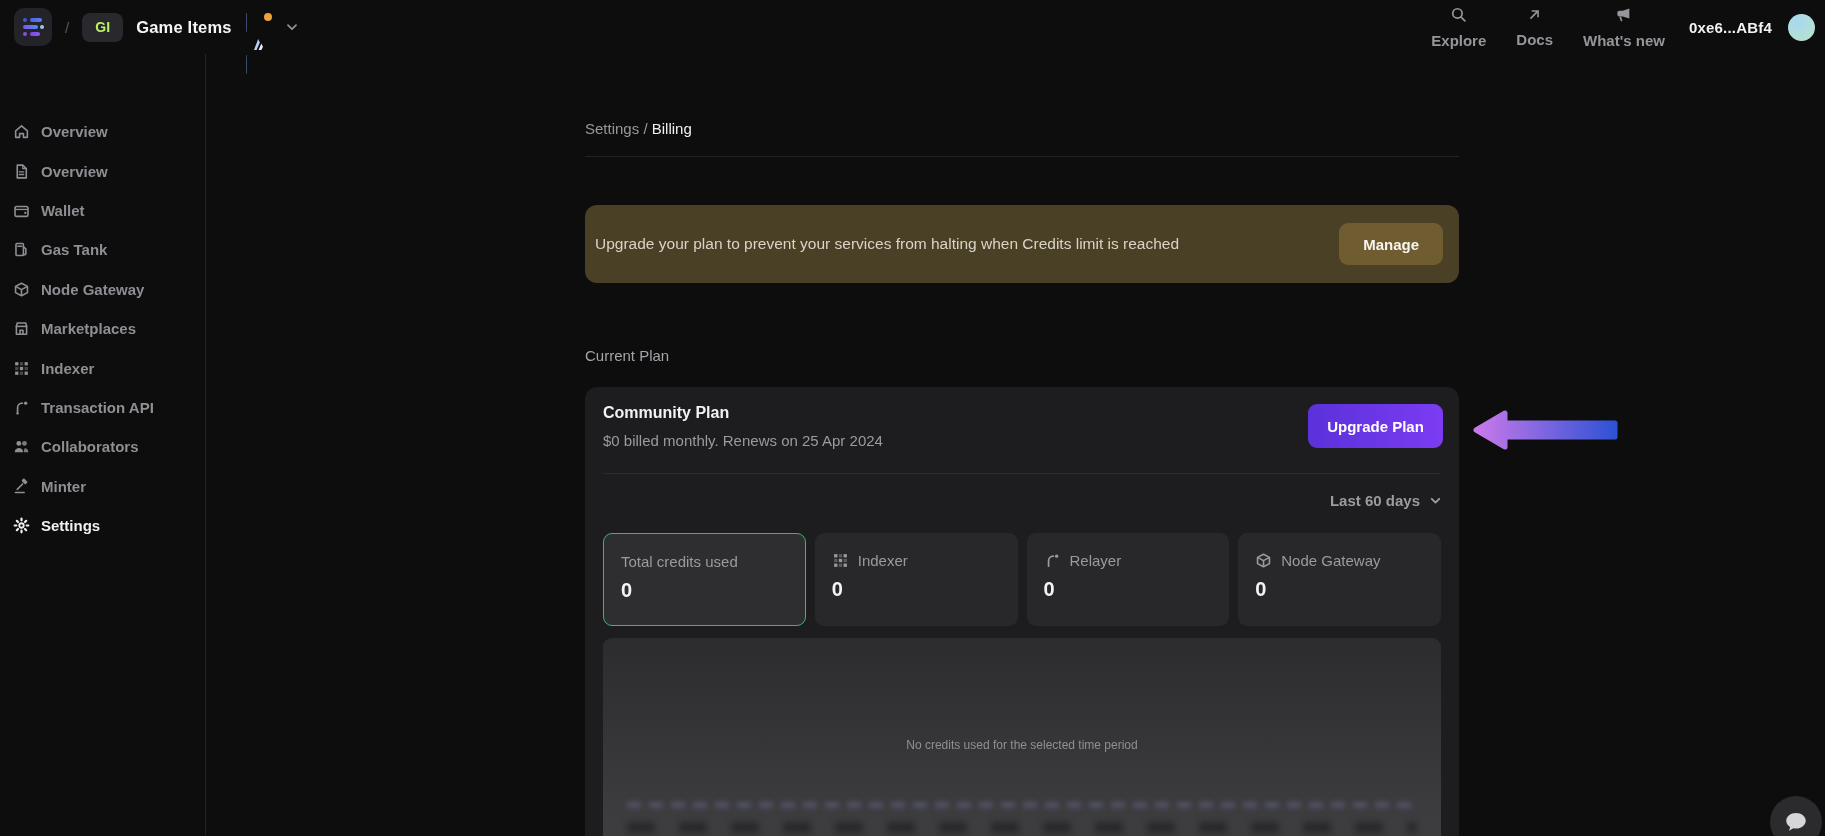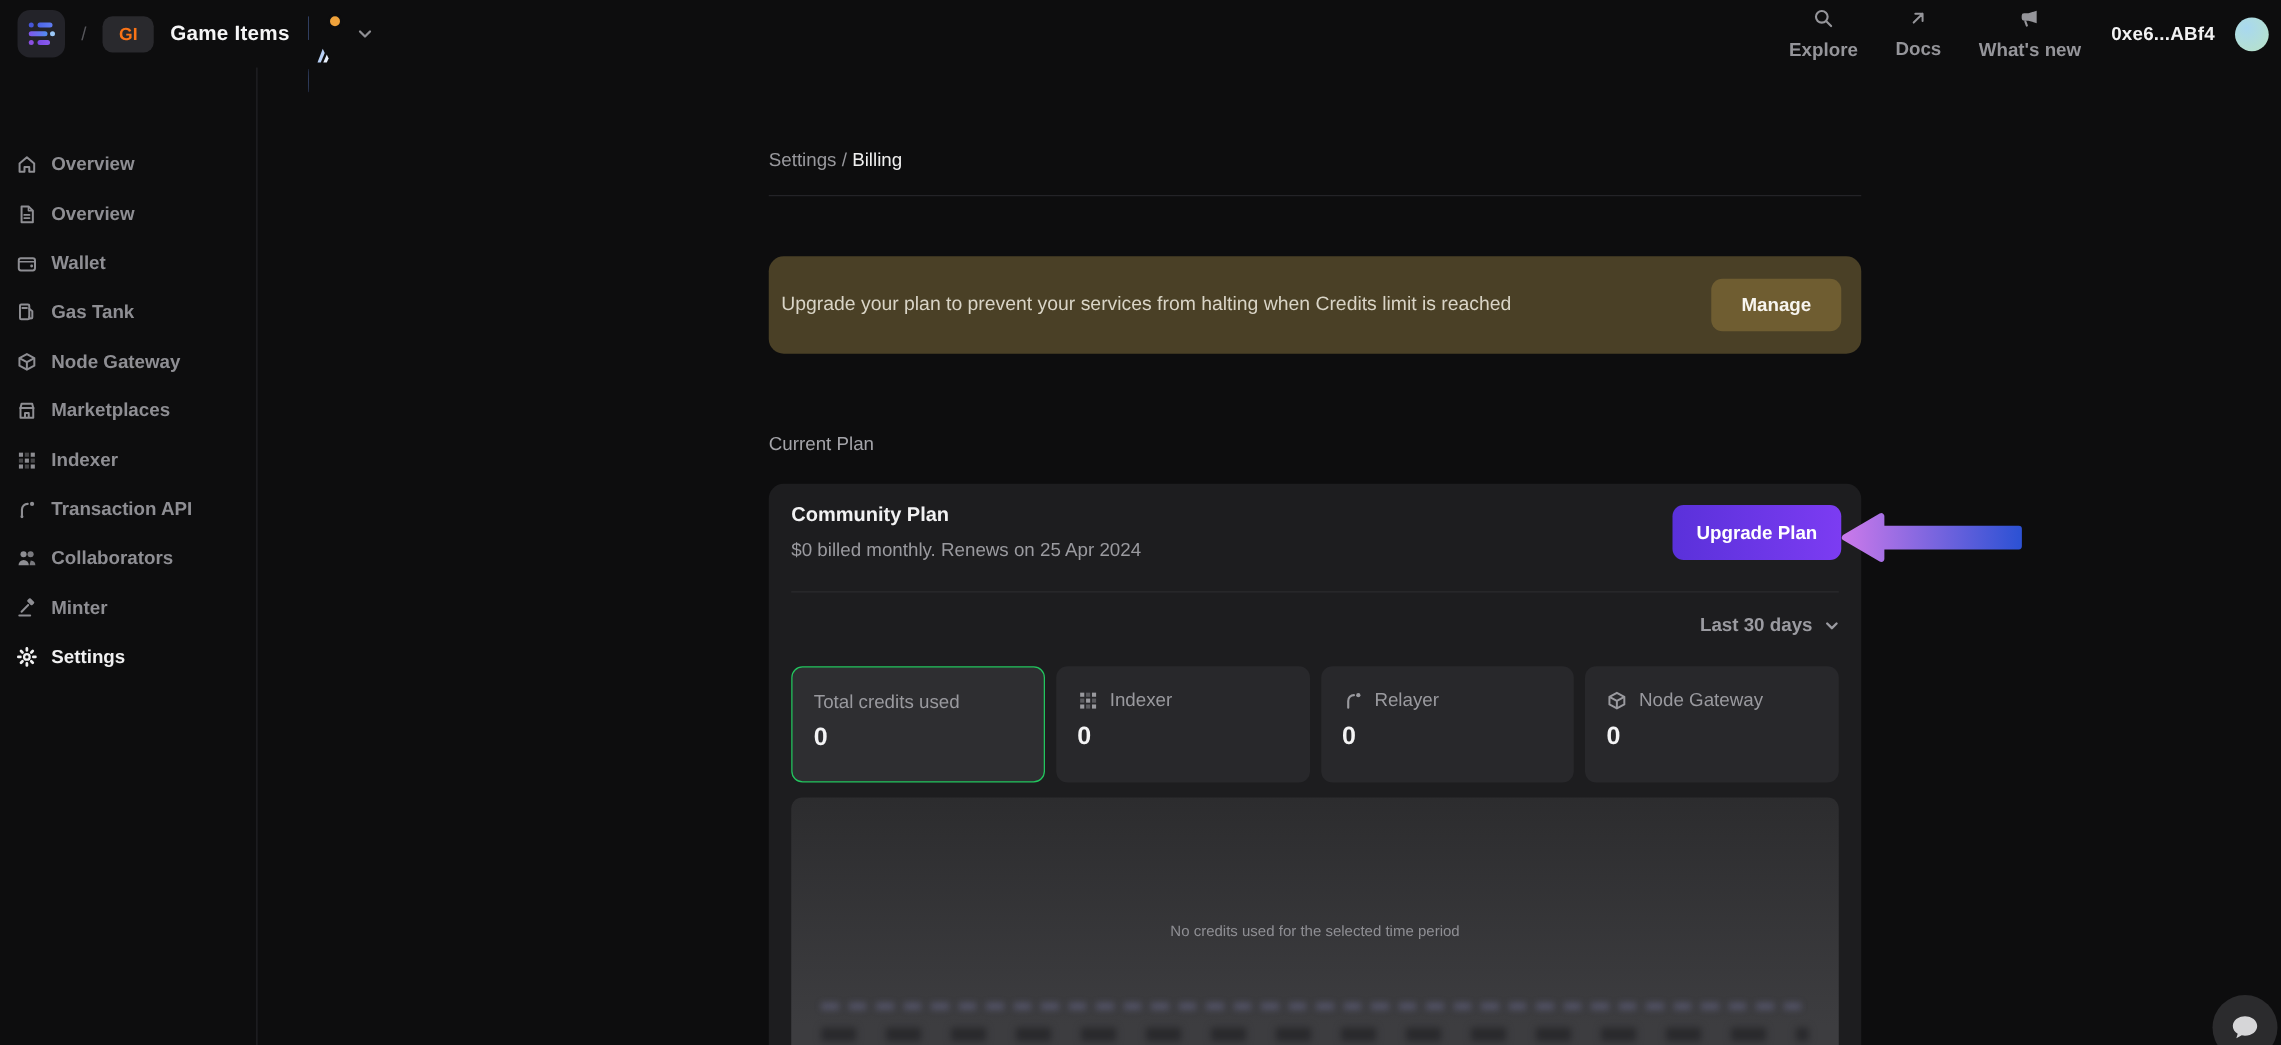--- a/index.html
+++ b/index.html
@@ -14,39 +14,39 @@
   .topbar{position:absolute;top:0;left:0;right:0;height:54px;display:flex;align-items:center;padding:0 10px 0 14px;box-sizing:border-box;}
   .logo-tile{width:38px;height:38px;border-radius:10px;background:#232329;position:relative;flex:0 0 auto;cursor:pointer;}
   .logo-tile .b{position:absolute;border-radius:3px;height:4px;}
   .lb1d{left:9px;top:10px;width:4px;background:#4656d8;}
   .lb1{left:16px;top:10px;width:12px;background:linear-gradient(90deg,#4c63e8,#5f7df2);}
   .lb2{left:9px;top:17px;width:15px;background:linear-gradient(90deg,#8055ec,#4f8df0);}
   .lb2d{left:26px;top:17px;width:4px;background:#9cc8f8;}
   .lb3d{left:9px;top:24px;width:4px;background:#8a4fe0;}
   .lb3{left:16px;top:24px;width:10px;background:linear-gradient(90deg,#7a4ae4,#8a5cf0);}
   .path-sep{color:#57575c;font-size:15px;margin:0 13px 0 13px;}
-  .proj-badge{min-width:31px;height:29px;padding:0 5px;border-radius:8px;background:#29292d;color:#f97316;font-size:14px;font-weight:600;display:flex;align-items:center;justify-content:center;}
+  .proj-badge{min-width:31px;height:29px;padding:0 5px;border-radius:8px;background:#29292d;color:#bef264;font-size:14px;font-weight:600;display:flex;align-items:center;justify-content:center;}
   .proj-name{color:#f5f5f6;font-weight:700;font-size:16.5px;margin-left:13px;letter-spacing:.2px;}
   .net-badge{position:relative;margin-left:14px;width:26px;height:26px;}
   .net-badge .circ{width:26px;height:26px;border-radius:50%;background:#202c49;border:1px solid #3d4d73;box-sizing:border-box;overflow:hidden;position:relative;}
   .net-dot{position:absolute;right:-2px;top:-3px;width:8px;height:8px;border-radius:50%;border:2px solid #0d0d0e;}
   .proj-caret{margin-left:12px;color:#8f8f94;cursor:pointer;}
   .topbar-right{margin-left:auto;display:flex;align-items:center;}
   .tb-link{display:flex;align-items:center;gap:9px;color:#95959a;font-size:15px;font-weight:600;cursor:pointer;margin-left:30px;flex-direction:column;}
   .tb-addr{color:#f2f2f3;font-size:15px;font-weight:700;margin-left:24px;cursor:pointer;letter-spacing:.2px;}
   .avatar{width:27px;height:27px;border-radius:50%;margin-left:16px;cursor:pointer;
     background:radial-gradient(circle at 35% 30%, var(--avatar-start,#a8d8f0), var(--avatar-end,#b9e3c6));}
   
   .sidebar{position:absolute;top:54px;left:0;width:206px;bottom:0;border-right:1px solid #222226;box-sizing:border-box;}
   .side-list{position:absolute;top:58px;left:0;right:0;list-style:none;margin:0;padding:0;}
   .side-item{height:39.4px;display:flex;align-items:center;padding-left:13px;gap:11px;color:#8e8e93;font-size:15px;font-weight:600;cursor:pointer;}
   .side-item.active{color:#f0f0f1;}
   .side-item .ic{width:17px;height:17px;flex:0 0 auto;}
   
-  .main{position:absolute;left:585px;top:0;width:874px;height:836px;margin-left:30px;}
+  .main{position:absolute;left:585px;top:0;width:874px;height:836px;}
   .breadcrumb{position:absolute;top:120px;left:0;font-size:15px;color:#98989d;}
   .breadcrumb .cur{color:#f0f0f0;font-weight:500;}
   .bc-divider{position:absolute;top:156px;left:0;right:0;height:1px;background:#232327;}
   .banner{position:absolute;top:205px;left:0;right:0;height:78px;border-radius:12px;background:var(--banner-bg,#4a4026);
     display:flex;align-items:center;justify-content:space-between;padding:0 16px 0 10px;box-sizing:border-box;}
   .banner-msg{color:#d9d4c6;font-size:15.5px;}
   .banner-btn{height:42px;padding:0 24px;border:none;border-radius:9px;background:var(--banner-button-bg,#6f5d31);
     color:#f7f5ef;font-size:15px;font-weight:700;cursor:pointer;font-family:inherit;}
   .section-label{position:absolute;top:347px;left:0;font-size:15px;color:#a4a4a9;}
   .plan-card{position:absolute;top:387px;left:0;right:0;height:520px;border-radius:12px;background:#1d1d1f;}
@@ -246,21 +246,21 @@
 
   <div class="section-label">Current Plan</div>
 
   <section class="plan-card">
     <div class="plan-name">Community Plan</div>
     <div class="plan-sub">$0 billed monthly. Renews on 25 Apr 2024</div>
     <button class="upgrade-btn">Upgrade Plan</button>
     <div class="card-divider"></div>
 
     <div class="period">
-      <span>Last 30 days</span>
+      <span>Last 60 days</span>
       <svg width="15" height="15" viewBox="0 0 16 16" fill="none" stroke="currentColor" stroke-width="2" stroke-linecap="round" stroke-linejoin="round">
           <path d="M4 6.2 8 10.2 12 6.2"></path>
         </svg>
     </div>
 
     <div class="stats">
       <div class="stat selected">
         <div class="stat-label">
           <span>Total credits used</span>
         </div>

